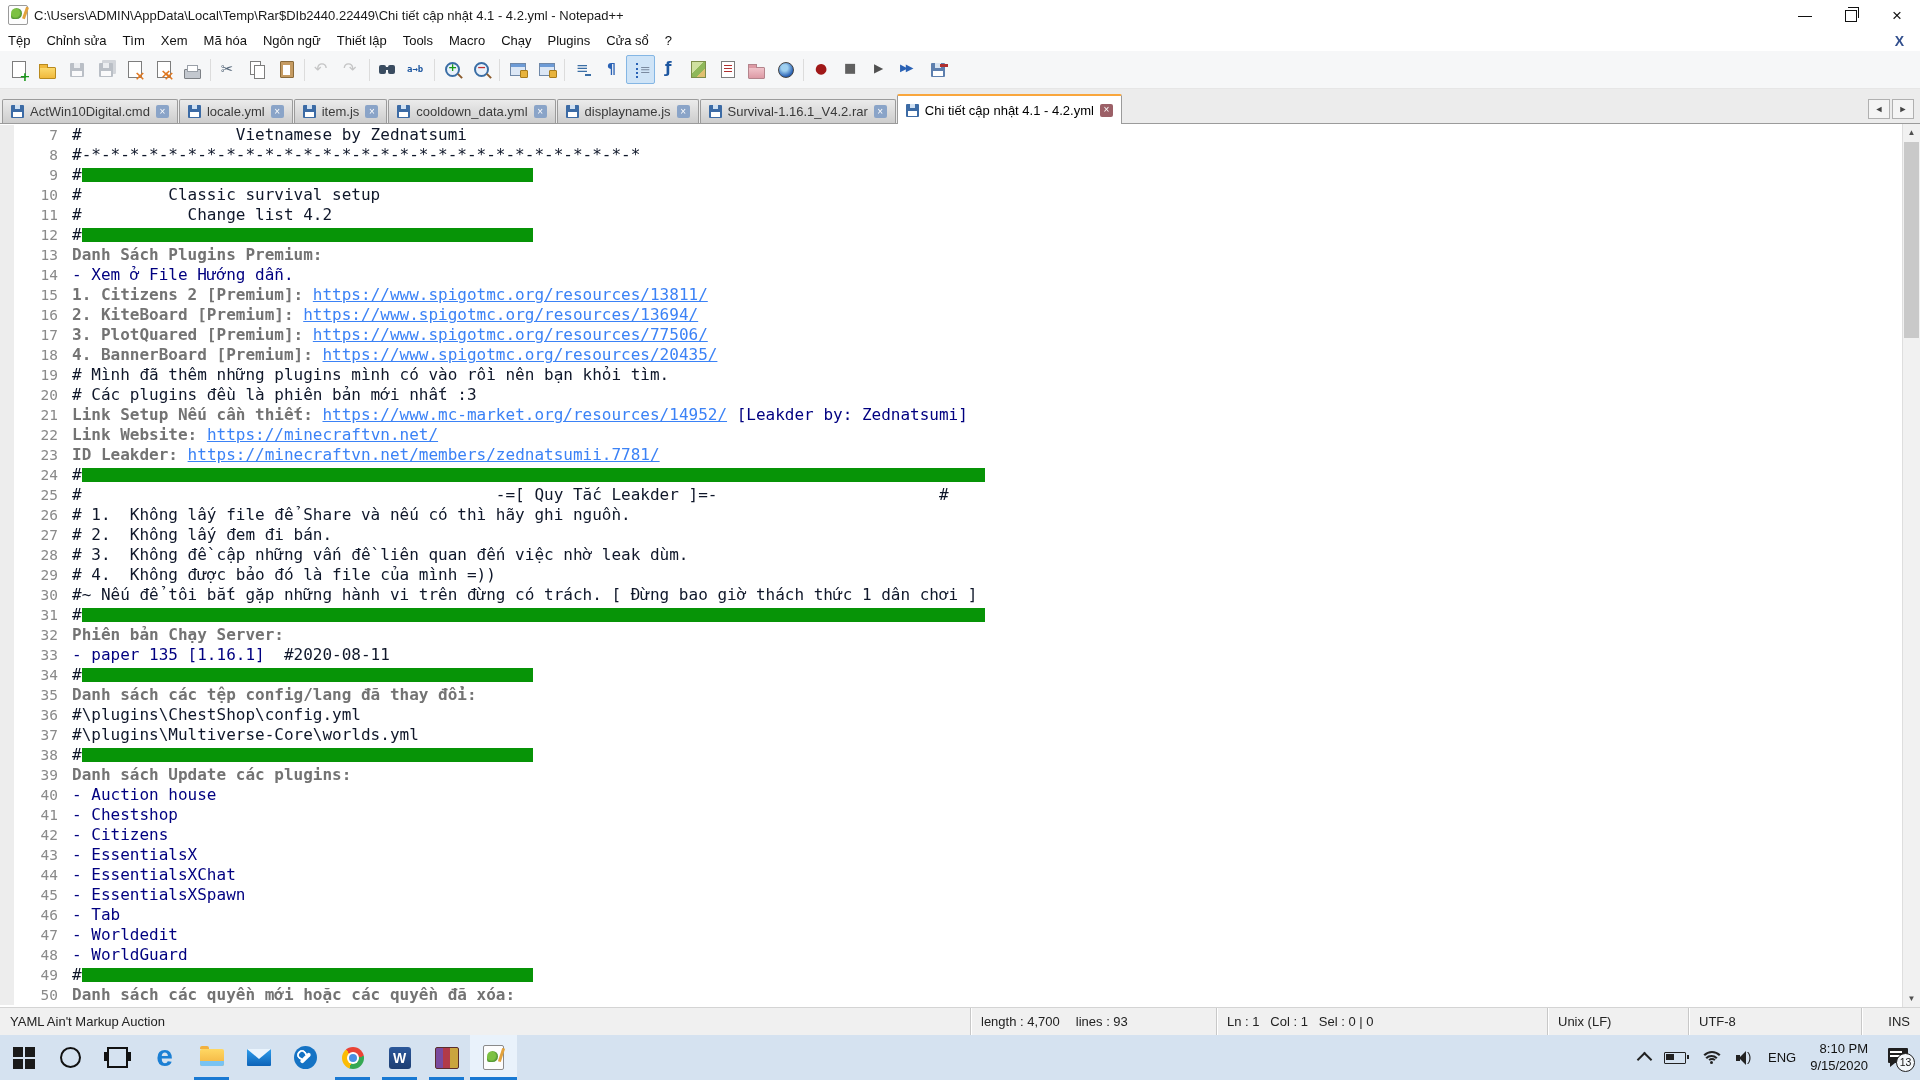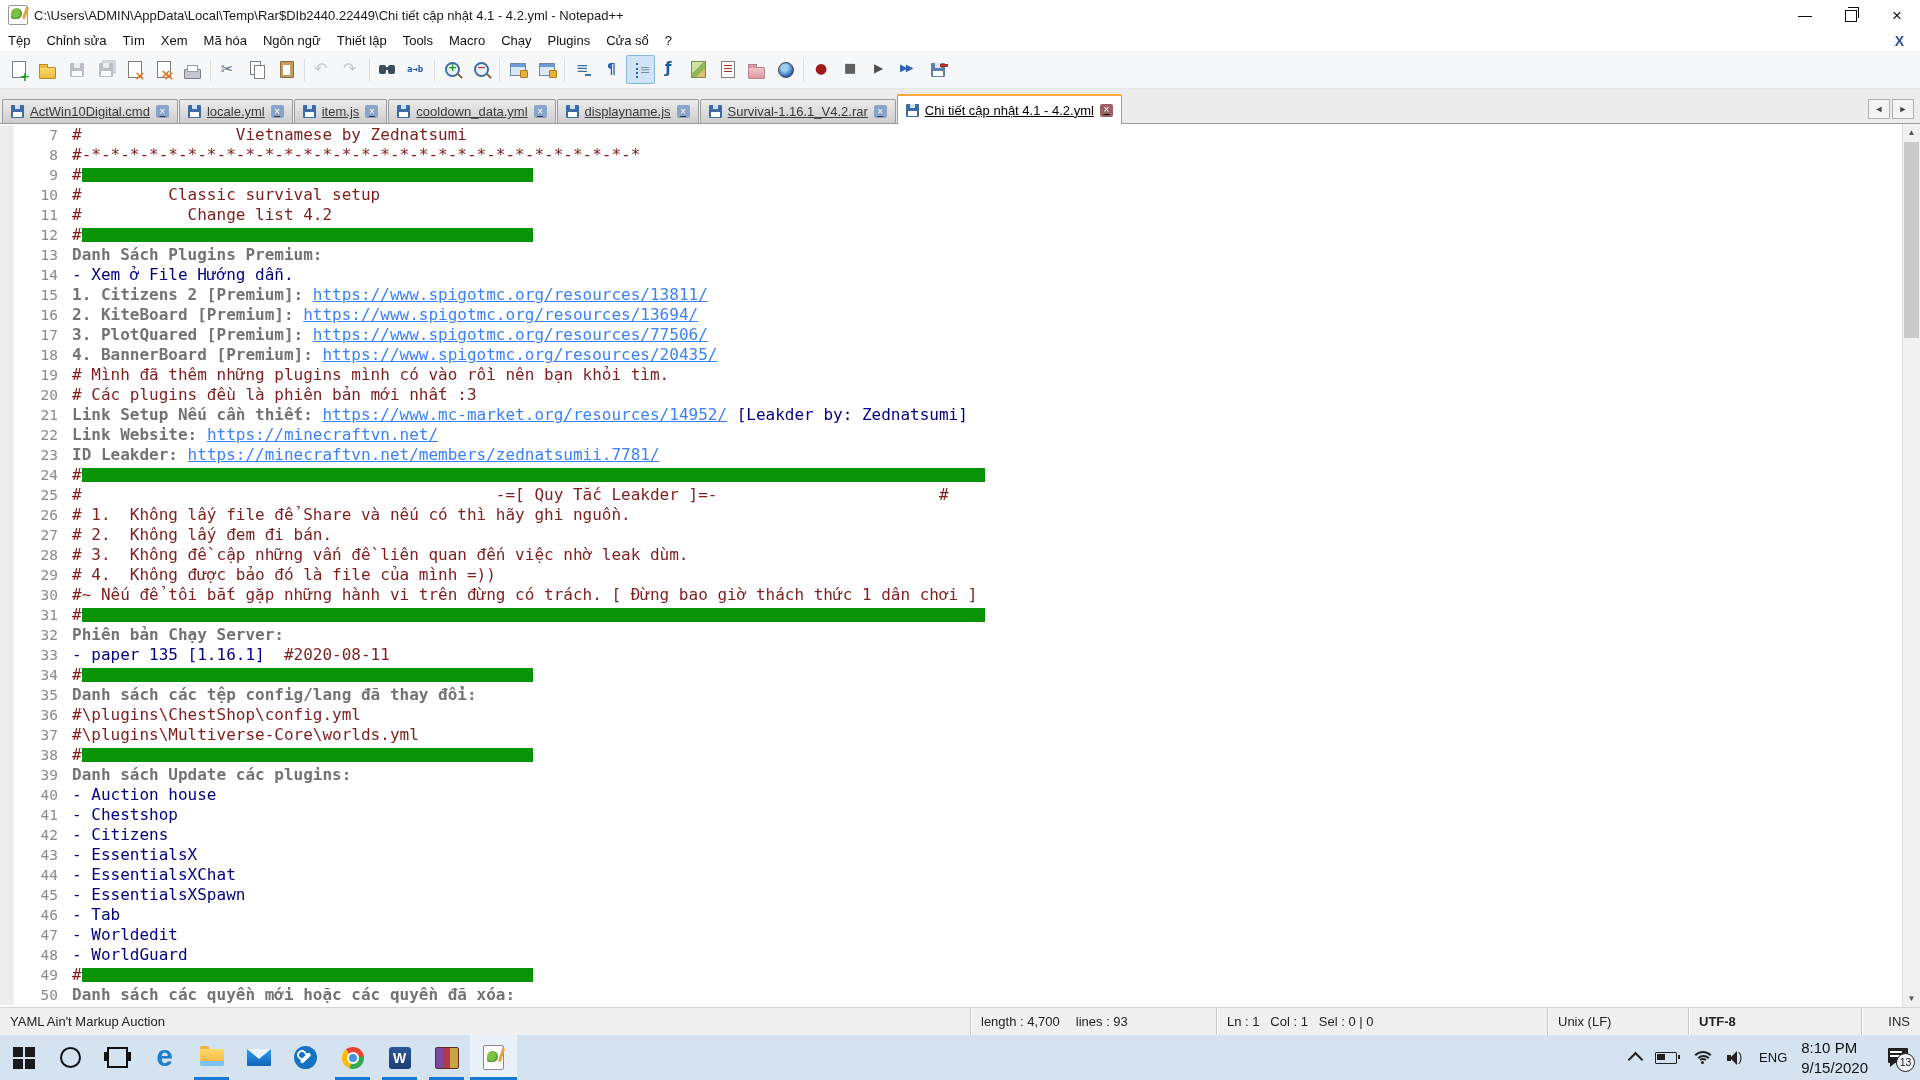--- a/index.html
+++ b/index.html
@@ -81,58 +81,58 @@
   .i-macro-stop::before{content:"■";color:#606060;font-size:13px;left:3px;top:0;}
   .i-macro-play::before{content:"▶";color:#505050;font-size:12px;left:4px;top:1px;}
   .i-macro-run-multiple::before{content:"▶▶";color:#2a62b5;font-size:10px;letter-spacing:-2px;left:1px;top:2px;}
   .i-macro-save::after{box-shadow:6px -8px 0 -1px #b03030;}
 
   
   .tabbar{height:34px;background:#ececec;display:flex;align-items:flex-end;padding-left:2px;flex:0 0 auto;
     border-bottom:1px solid #9b9b9b;position:relative;}
   .tab{height:23px;display:flex;align-items:center;gap:6px;padding:0 8px;margin-right:1px;
     border:1px solid #9b9b9b;border-bottom:none;border-radius:2px 2px 0 0;
-    background:linear-gradient(#ebebeb,#cdcdcd);font-size:13px;color:#3a3a3a;white-space:nowrap;text-decoration:underline;}
+    background:linear-gradient(#ebebeb,#cdcdcd);font-size:13px;color:#3a3a3a;white-space:nowrap;}
   .tab.active{background:#fff;height:28px;border-top:2px solid #f9a63c;color:#000;position:relative;z-index:2;margin-bottom:-1px;}
   .t-floppy{width:13px;height:13px;background:#3c6ba5;position:relative;border-radius:1px;flex:0 0 auto;}
   .t-floppy::before{content:"";position:absolute;left:4px;top:0;width:5px;height:4px;background:#cfe0f2;}
   .t-floppy::after{content:"";position:absolute;left:2px;bottom:1px;width:9px;height:5px;background:#fff;}
   .t-close{width:13px;height:13px;display:flex;align-items:center;justify-content:center;
     background:#8aa4c8;color:#fff;font-size:10px;line-height:1;border-radius:2px;flex:0 0 auto;}
   .tab.active .t-close{background:#9c6067;}
   .tab-scrolls{position:absolute;right:6px;bottom:4px;display:flex;gap:2px;}
   .tab-scroll{width:20px;height:18px;border:1px solid #b0b0b0;background:#f4f4f4;color:#444;
     font-size:9px;display:flex;align-items:center;justify-content:center;}
 
   
   .editor{flex:1 1 auto;position:relative;background:#fff;overflow:hidden;}
   .ed-lines{position:absolute;left:0;top:0;right:17px;bottom:0;padding-top:1px;}
   .ed-line{display:flex;height:20px;line-height:20px;font-family:"DejaVu Sans Mono",monospace;font-size:16px;white-space:pre;}
   .ln-num{flex:0 0 44px;border-left:14px solid #ededed;text-align:right;color:#8a8a8a;font-size:14.5px;padding-right:4px;}
   .ln-text{padding-left:10px;}
-  .seg-c{color:#7f1d1d;}
+  .seg-c{color:#0f172a;}
   .seg-n{color:#000080;}
   .seg-b{color:#737373;font-weight:bold;}
   .seg-l{color:#3b82f6;text-decoration:underline;}
   .seg-bar{display:inline-block;height:14px;background:#079407;vertical-align:-2px;}
   .vscroll{position:absolute;right:0;top:0;bottom:0;width:17px;background:#f1f1f1;border-left:1px solid #dedede;}
   .vs-arrow{height:17px;display:flex;align-items:center;justify-content:center;color:#505050;font-size:8px;}
   .vs-arrow.down{position:absolute;bottom:0;left:0;right:0;}
   .vs-thumb{position:absolute;left:1px;right:1px;top:18px;height:196px;background:#c9c9c9;}
 
   
   .statusbar{height:27px;flex:0 0 auto;background:#f0f0f0;border-top:1px solid #d4d4d4;
     display:flex;align-items:center;font-size:13px;color:#222;}
   .sb-sec{height:100%;display:flex;align-items:center;padding:0 10px;border-left:1px solid #c8c8c8;
     box-shadow:inset 1px 0 0 #fff;white-space:pre;}
   .sb-left{flex:1 1 auto;border-left:none;box-shadow:none;}
   .sb-len{width:225px;gap:16px;}
   .sb-pos{width:310px;}
   .sb-eol{width:120px;}
-  .sb-enc{width:122px;font-weight:bold;}
+  .sb-enc{width:122px;}
   .sb-ins{width:38px;justify-content:flex-end;margin-left:30px;}
 
   
   .taskbar{height:45px;flex:0 0 auto;background:#d5e2f0;display:flex;align-items:stretch;}
   .tb-items{display:flex;align-items:stretch;}
   .task-btn{width:47px;display:flex;align-items:center;justify-content:center;position:relative;}
   .task-btn.running::after{content:"";position:absolute;left:6px;right:6px;bottom:0;height:3px;background:#1979d3;}
   .task-btn.activewin{background:#e9f2fb;}
   .task-btn.activewin::after{left:0;right:0;}
   .tk-start{width:22px;height:22px;position:relative;}
@@ -173,21 +173,21 @@
   .tr-wifi i{position:absolute;border:2px solid transparent;border-top-color:#222;border-radius:50%;}
   .tr-wifi .w1{width:20px;height:20px;left:0;top:0;}
   .tr-wifi .w2{width:13px;height:13px;left:3.5px;top:3.5px;}
   .tr-wifi .w3{width:6px;height:6px;left:7px;top:7px;}
   .tr-wifi b{position:absolute;left:10px;top:10px;width:3px;height:3px;background:#222;border-radius:50%;}
   .tr-spk{position:relative;width:18px;height:14px;}
   .tr-spk::before{content:"";position:absolute;left:0;top:4px;width:4px;height:6px;background:#222;}
   .tr-spk::after{content:"";position:absolute;left:3px;top:0;border-top:7px solid transparent;border-bottom:7px solid transparent;border-right:7px solid #222;}
   .tr-spk span{position:absolute;left:11px;top:-2px;font-size:13px;color:#222;}
   .tr-lang{font-size:13px;}
-  .tr-clock{text-align:left;font-size:15px;line-height:1.3;}
+  .tr-clock{text-align:right;font-size:13px;line-height:1.3;}
   .tr-notif{position:relative;width:24px;height:20px;margin-left:6px;}
   .tr-notif .bubble{position:absolute;left:0;top:0;width:20px;height:15px;background:#1f1f1f;border-radius:1px;}
   .tr-notif .bubble::before{content:"";position:absolute;left:2px;top:3px;width:12px;height:2px;background:#fff;box-shadow:0 4px 0 #fff;}
   .tr-notif .bubble::after{content:"";position:absolute;left:2px;bottom:-4px;border-left:5px solid #1f1f1f;border-bottom:4px solid transparent;}
   .tr-badge{position:absolute;right:-3px;bottom:-4px;width:17px;height:17px;border-radius:50%;background:#f4f7fa;
     border:1.5px solid #222;font-size:10.5px;display:flex;align-items:center;justify-content:center;color:#111;}
 </style>
 </head>
 <body>
 

